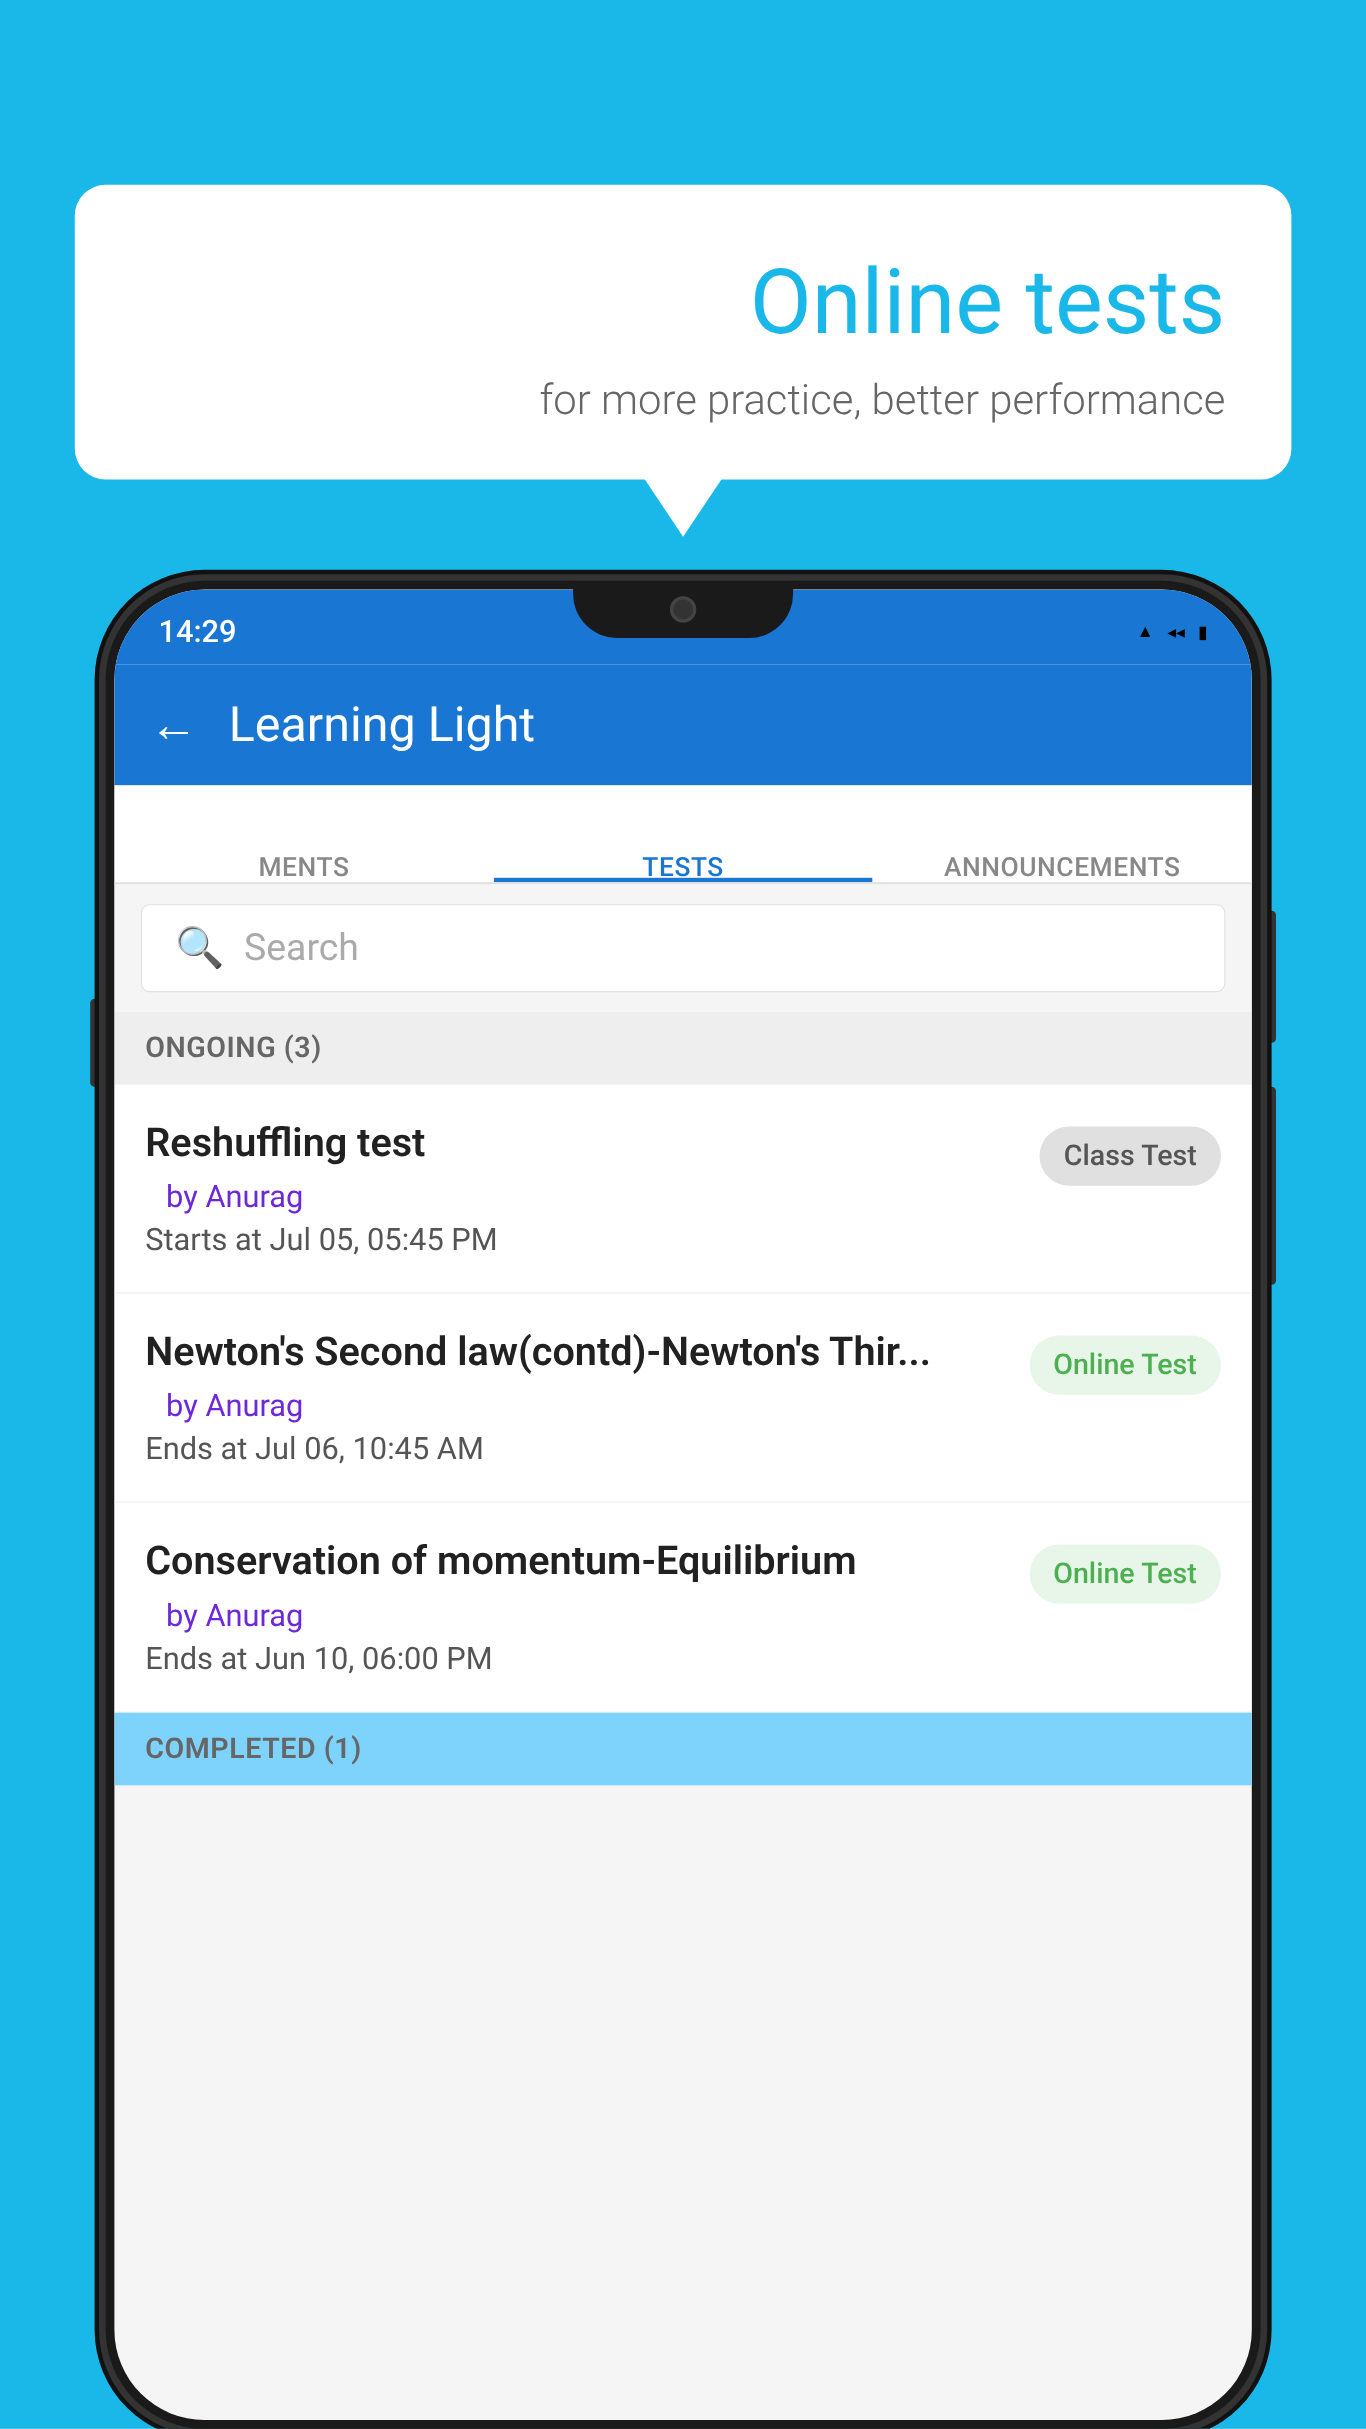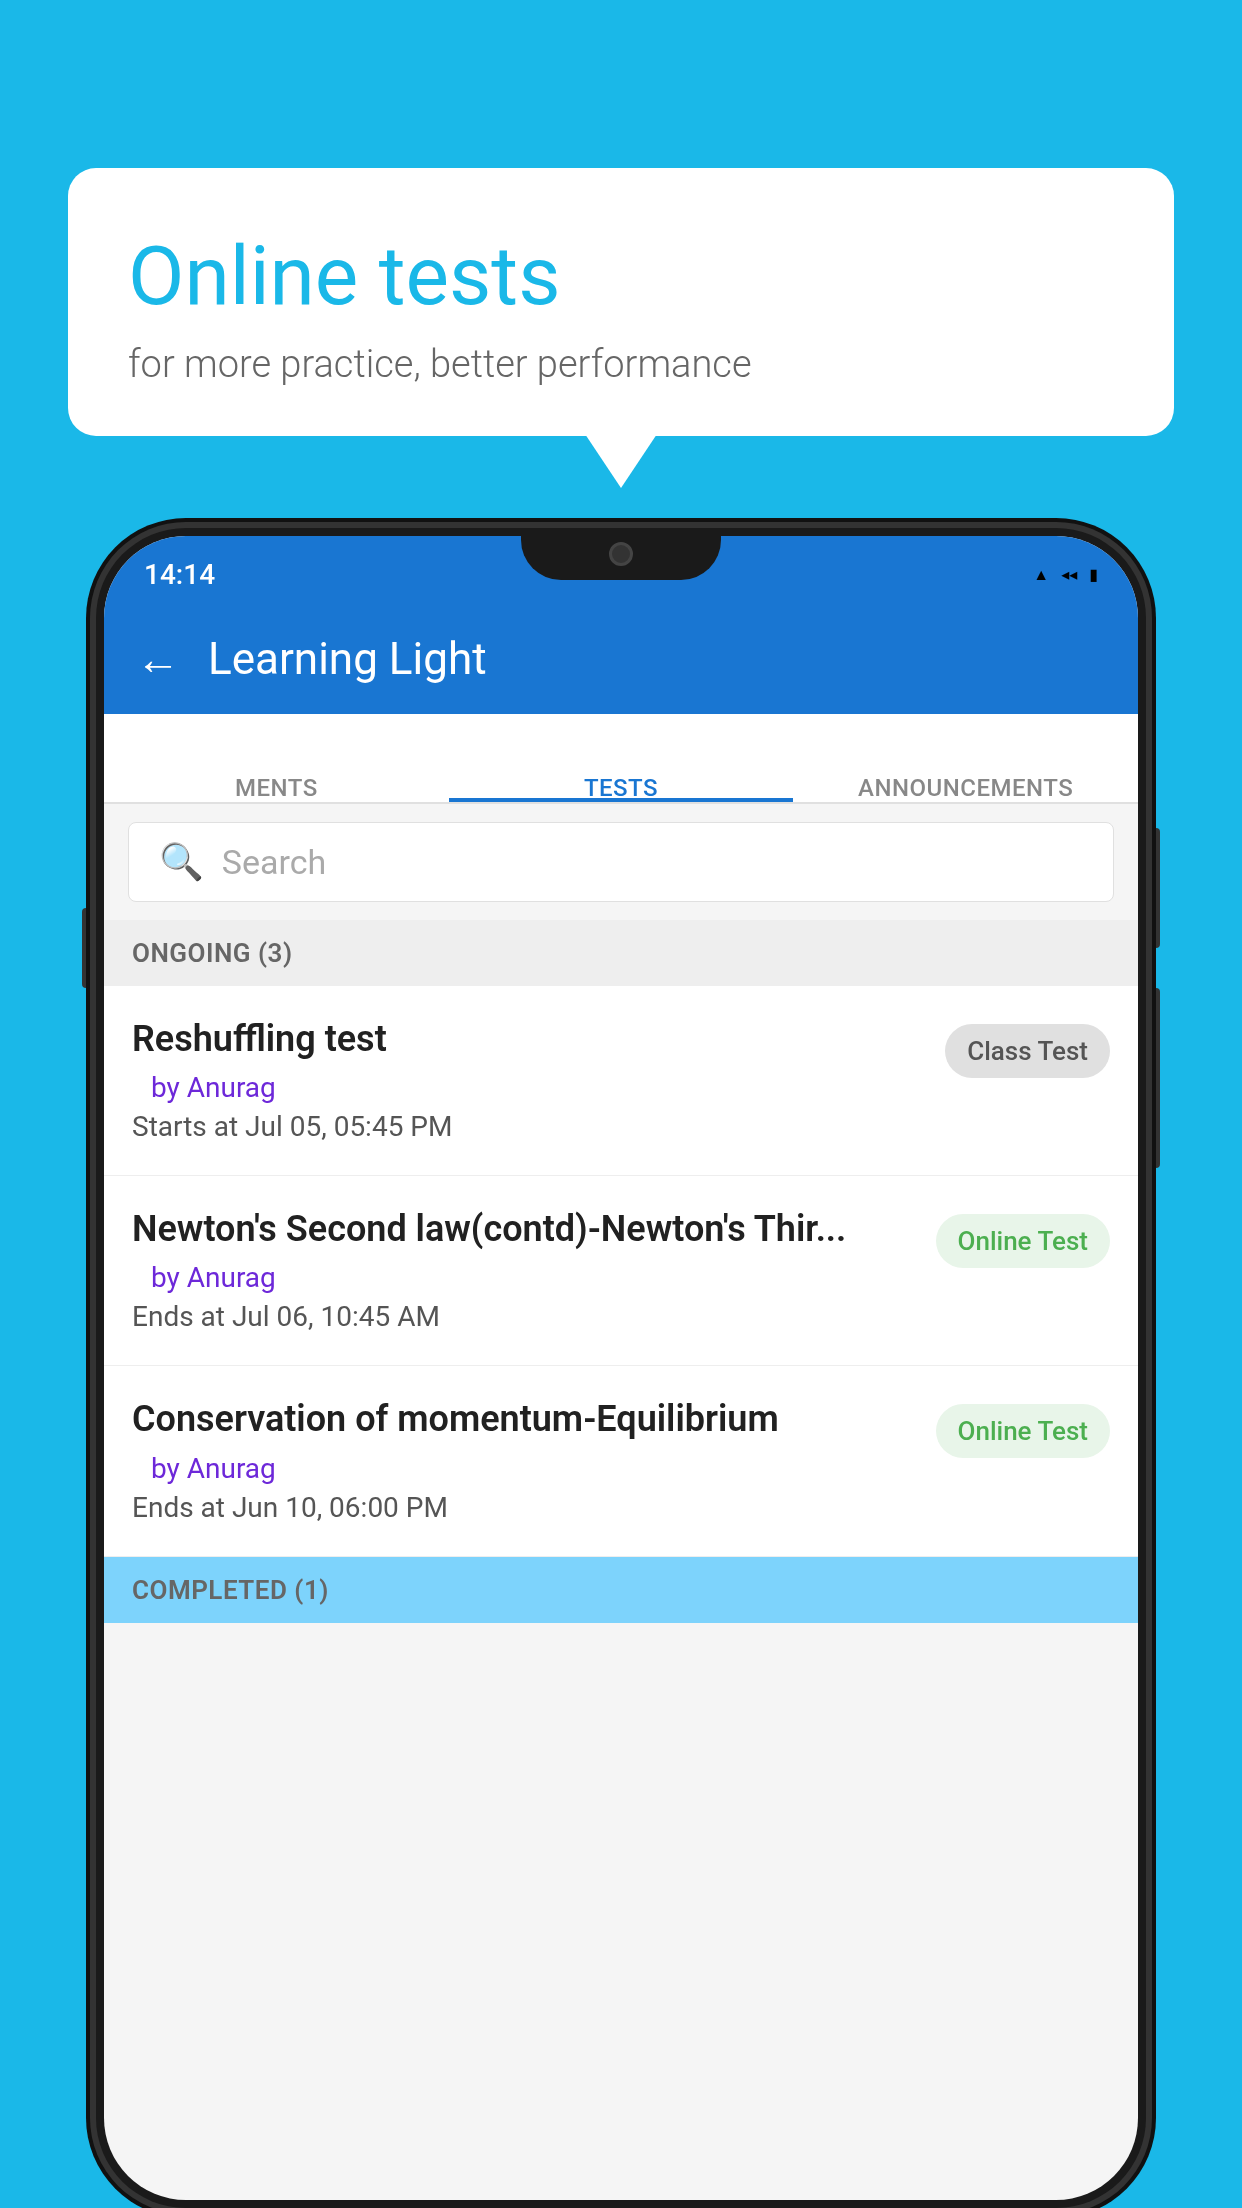--- a/index.html
+++ b/index.html
@@ -16,21 +16,21 @@
 
     
     .speech-bubble {
       position: absolute;
       top: 168px;
       left: 68px;
       right: 68px;
       background: white;
       border-radius: 28px;
       padding: 60px 60px 50px;
-      text-align: left;
+      text-align: right;
     }
     .speech-bubble::after {
       content: '';
       position: absolute;
       bottom: -52px;
       left: 50%;
       transform: translateX(-50%);
       width: 0;
       height: 0;
       border-left: 36px solid transparent;
@@ -320,21 +320,21 @@
 
   <div class="phone-frame">
 
     <div class="notch">
       <div class="notch-camera"></div>
     </div>
 
     <div class="phone-screen">
 
       <div class="status-bar">
-        <div class="status-time">14:14</div>
+        <div class="status-time">14:29</div>
         <div class="status-icons">
           <span>▲</span>
           <span>◂◂</span>
           <span>▮</span>
         </div>
       </div>
 
       <div class="app-header">
         <div class="back-arrow">←</div>
         <div class="app-title">Learning Light</div>

